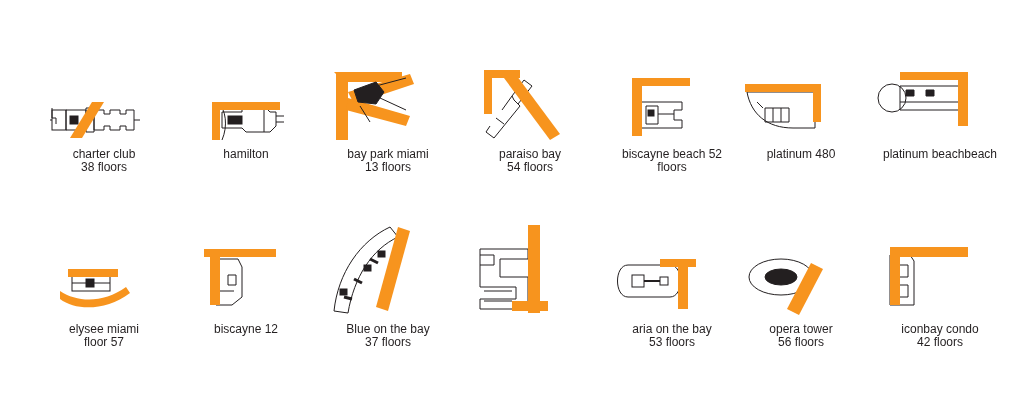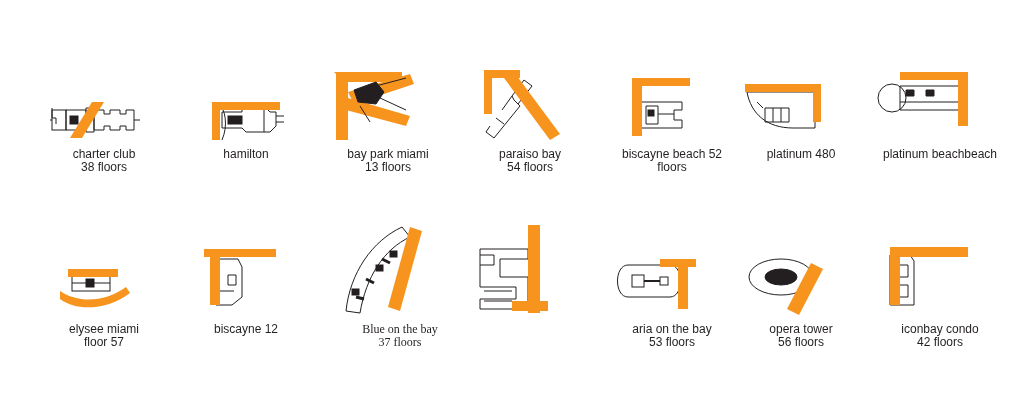--- a/index.html
+++ b/index.html
@@ -245,21 +245,21 @@
           <path d="M32 44 L104 44 L104 52 L32 52 Z" fill="#F7941E"></path>
           <path d="M38 44 L48 44 L48 100 L38 100 Z" fill="#F7941E"></path>
         </svg>
       </div>
       <div class="caption">
         <span>biscayne 12</span>
         <span class="line2"></span>
       </div>
     </div>
 
-    <div class="cell" style="left:326px;font-family:Liberation Serif, serif;">
+    <div class="cell" style="left:314px;">
       <div class="figure">
         <svg viewBox="0 0 146 110">
           <g fill="none" stroke="#231f20" stroke-width="1">
             <path d="M76 22 C46 36 24 68 20 106 L34 108 C40 72 58 44 84 32 Z"></path>
             <path d="M30 92 L38 94" stroke-width="3"></path>
             <path d="M40 74 L48 78" stroke-width="3"></path>
             <path d="M56 54 L64 58" stroke-width="3"></path>
             <rect x="50" y="60" width="7" height="6" fill="#231f20"></rect>
             <rect x="64" y="46" width="7" height="6" fill="#231f20"></rect>
             <rect x="26" y="84" width="7" height="6" fill="#231f20"></rect>

